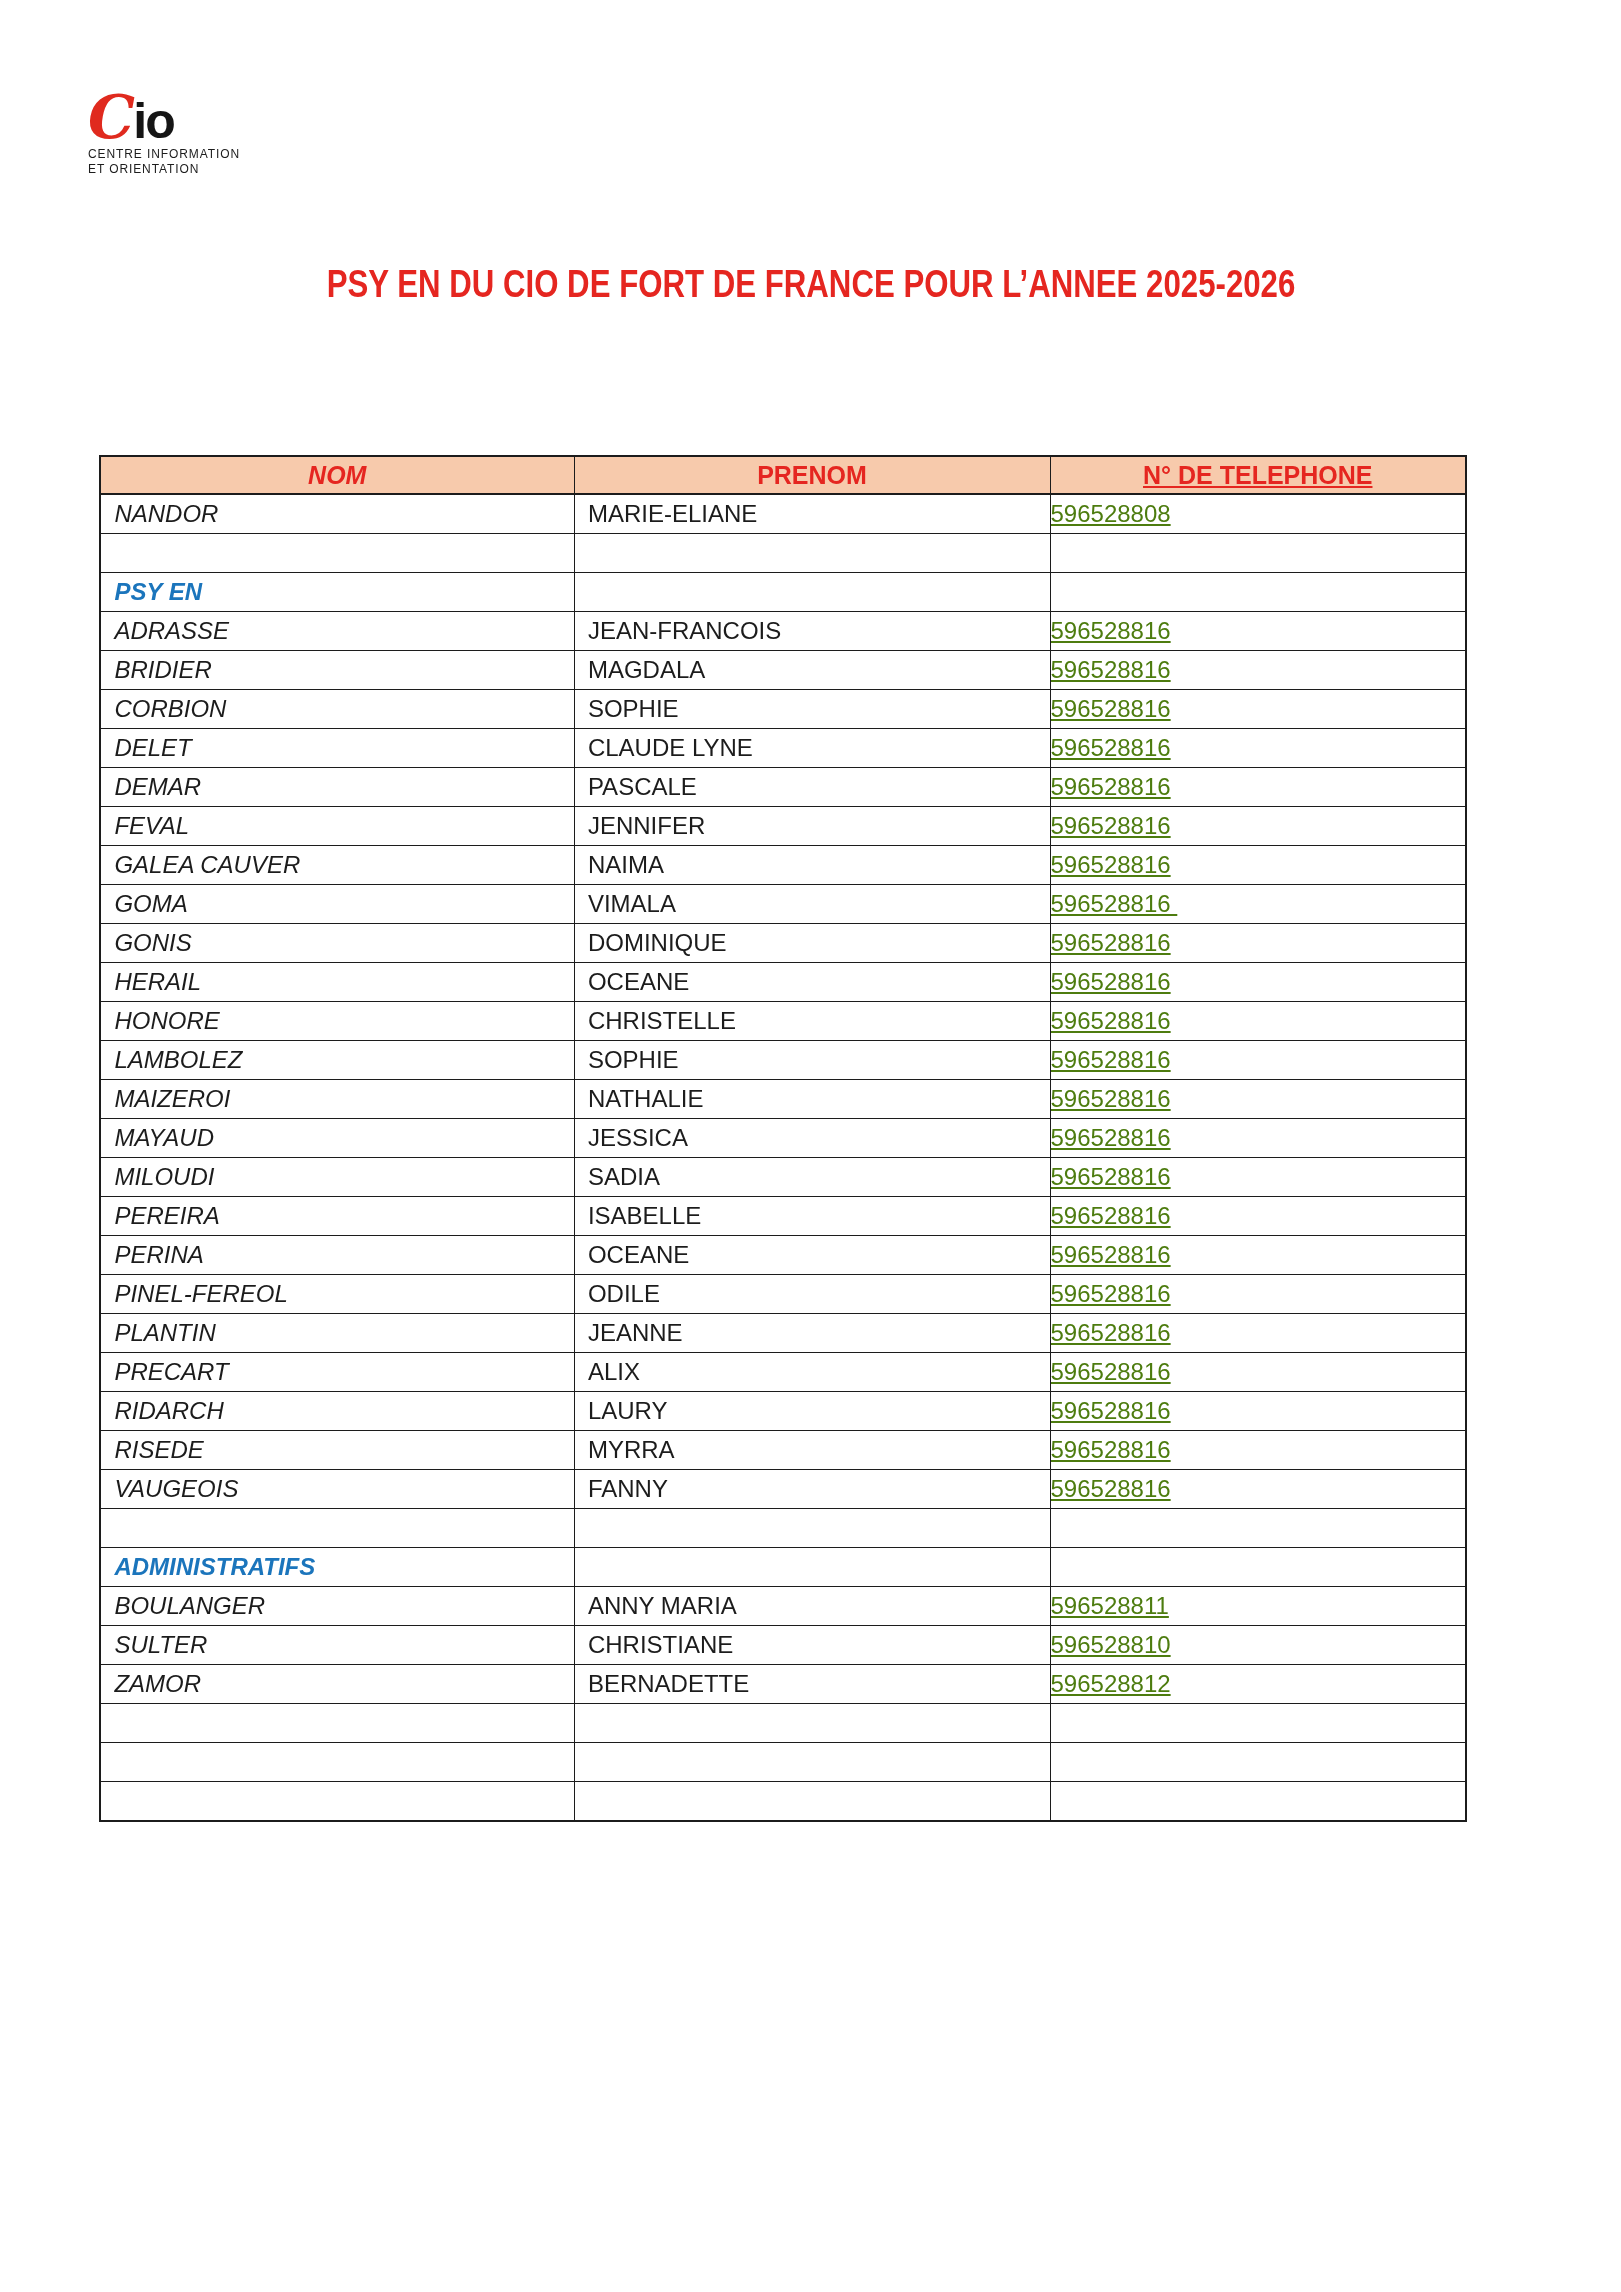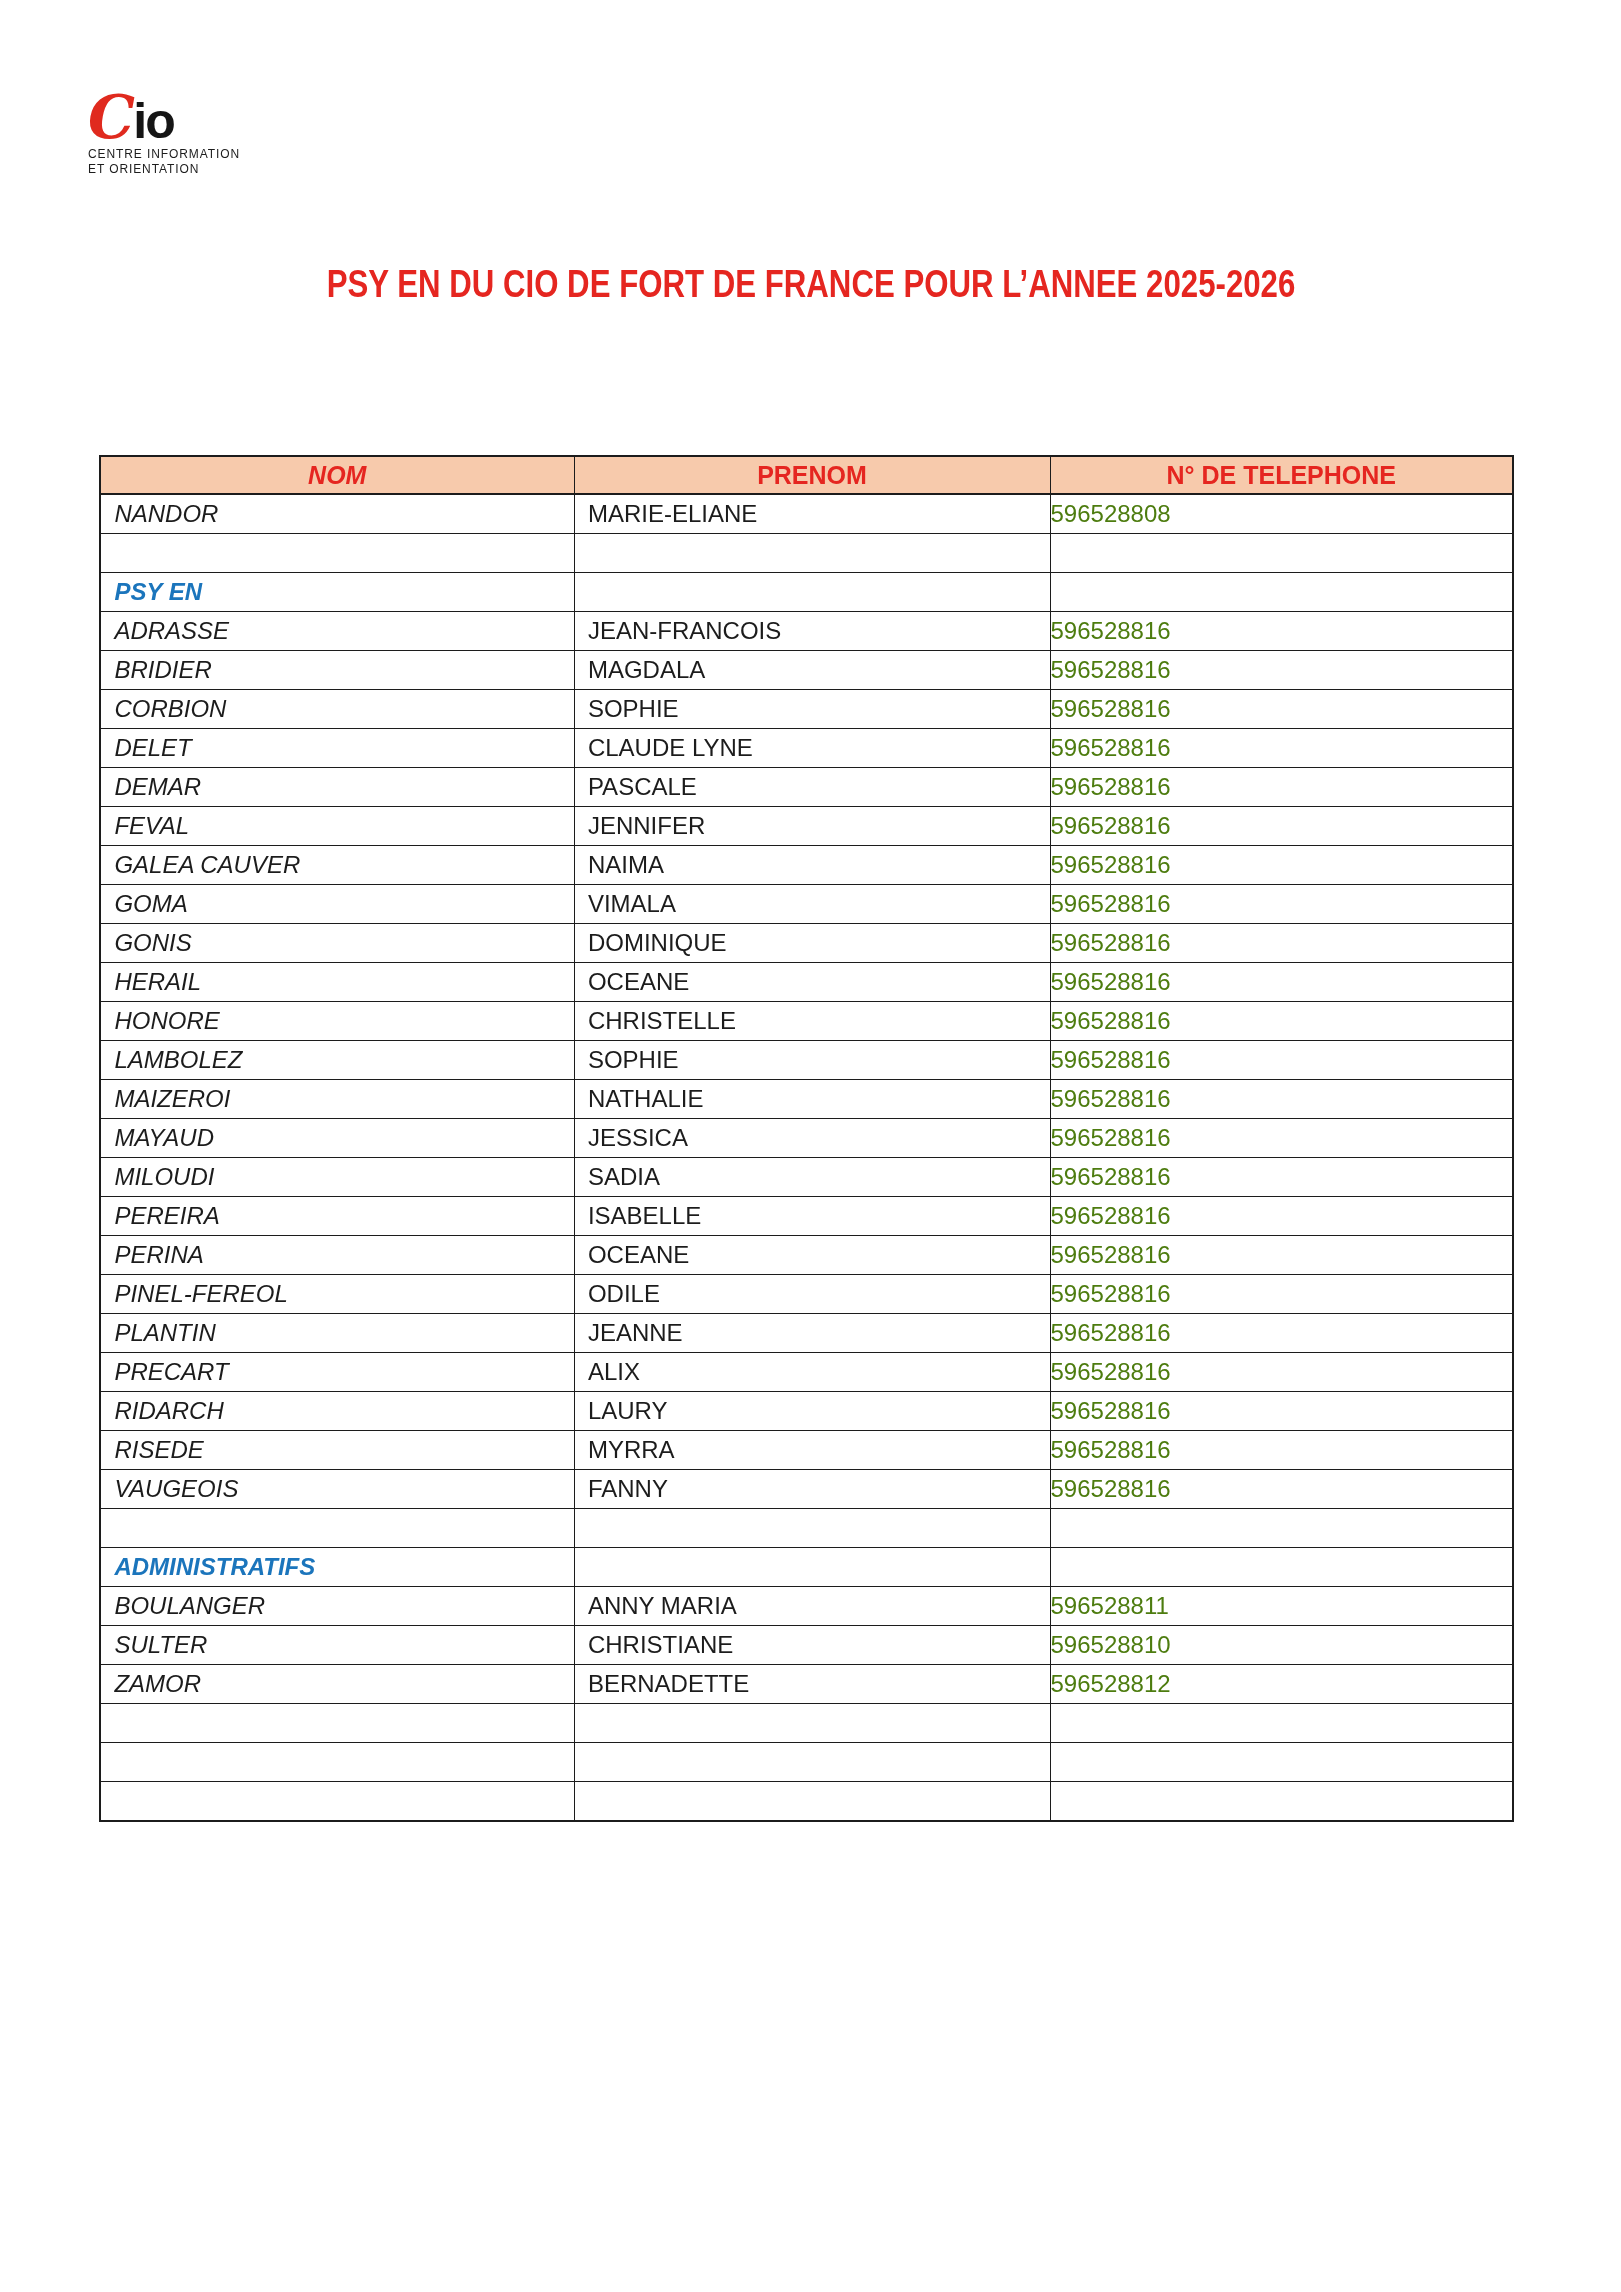--- a/index.html
+++ b/index.html
@@ -83,21 +83,21 @@
     color: #e52620;
     font-size: 25px;
     font-weight: 700;
     text-align: center;
     height: 36px;
     border-bottom-width: 2.2px;
   }
   .staff td { font-size: 24px; color: #1c1c1c; }
   .col-nom    { width: 474px; font-style: italic; }
   .col-prenom { width: 476px; }
-  .col-tel    { width: 463px; }
+  .col-tel    { width: 416px; text-decoration: underline; }
   td.col-nom, td.col-prenom {
     text-align: left;
     padding-left: 13.4px;
   }
   td.col-tel {
     text-align: left;
     padding-right: 24px;
     color: #4d7c0f;
     white-space: pre; 
   }

